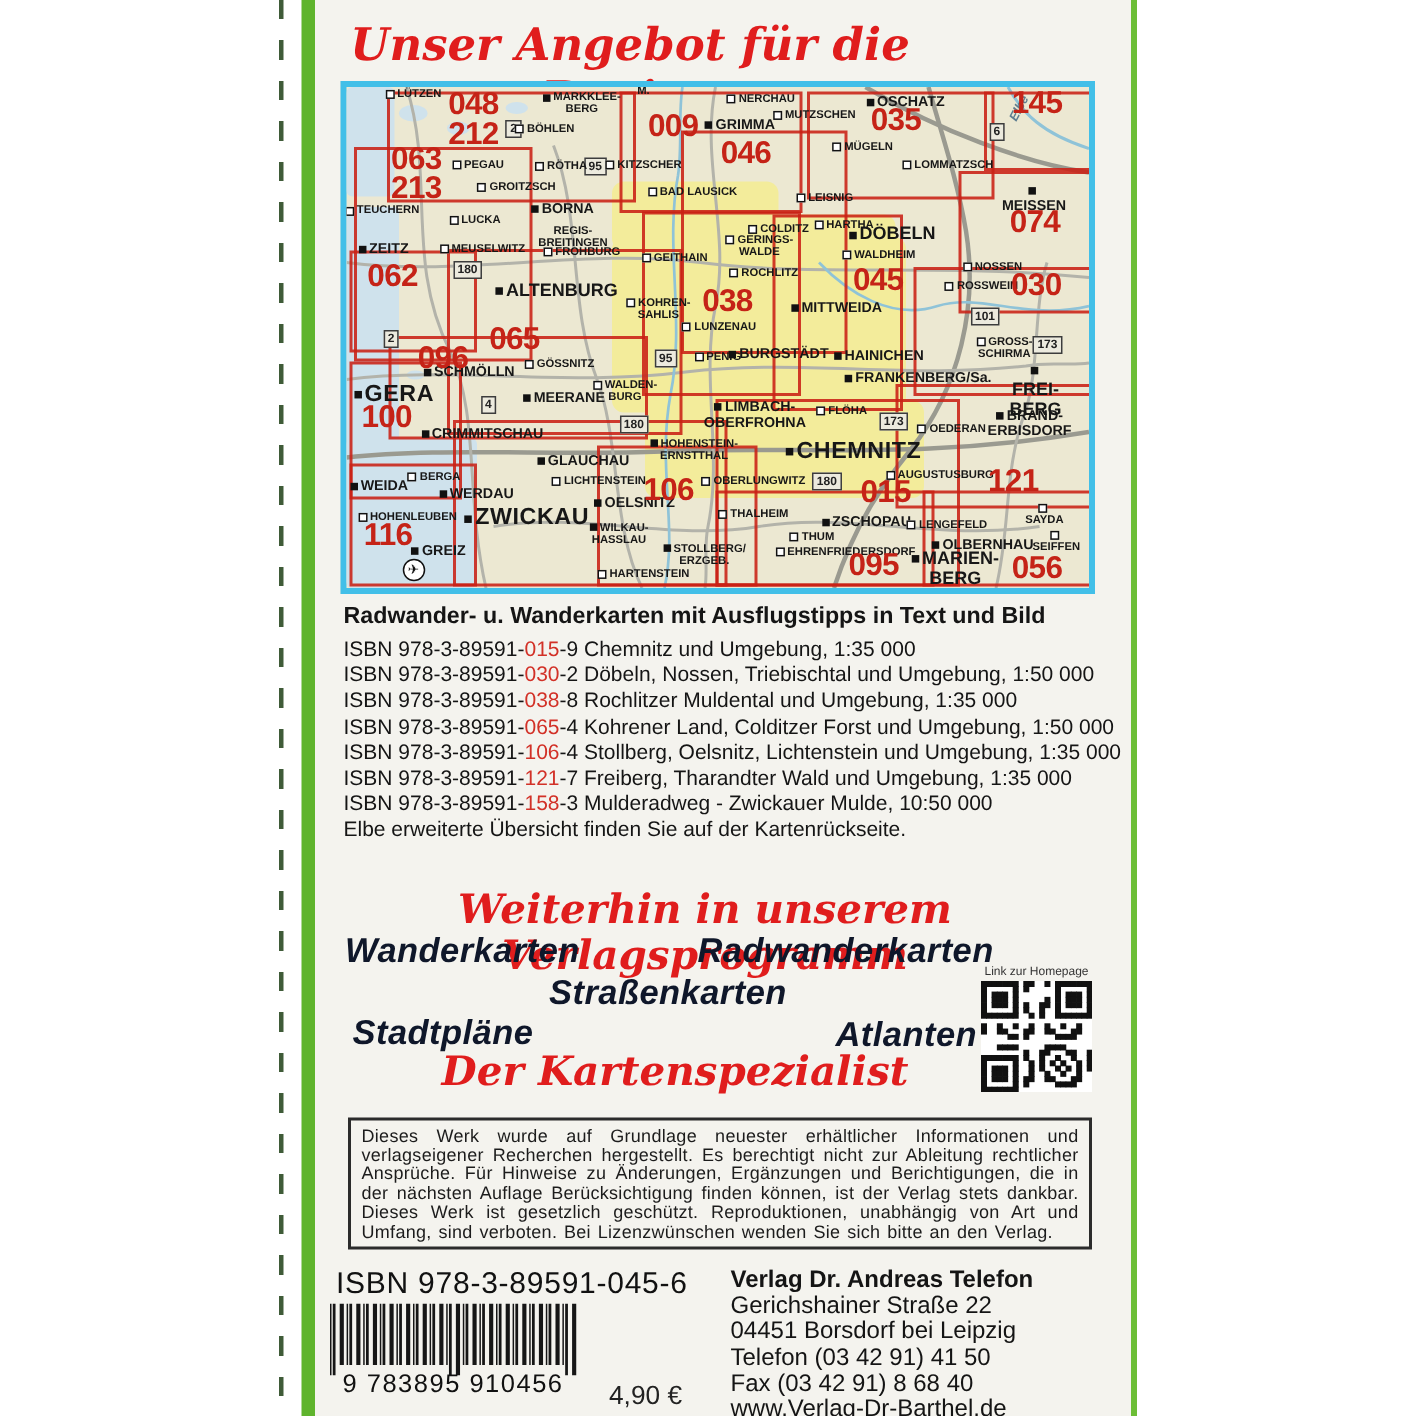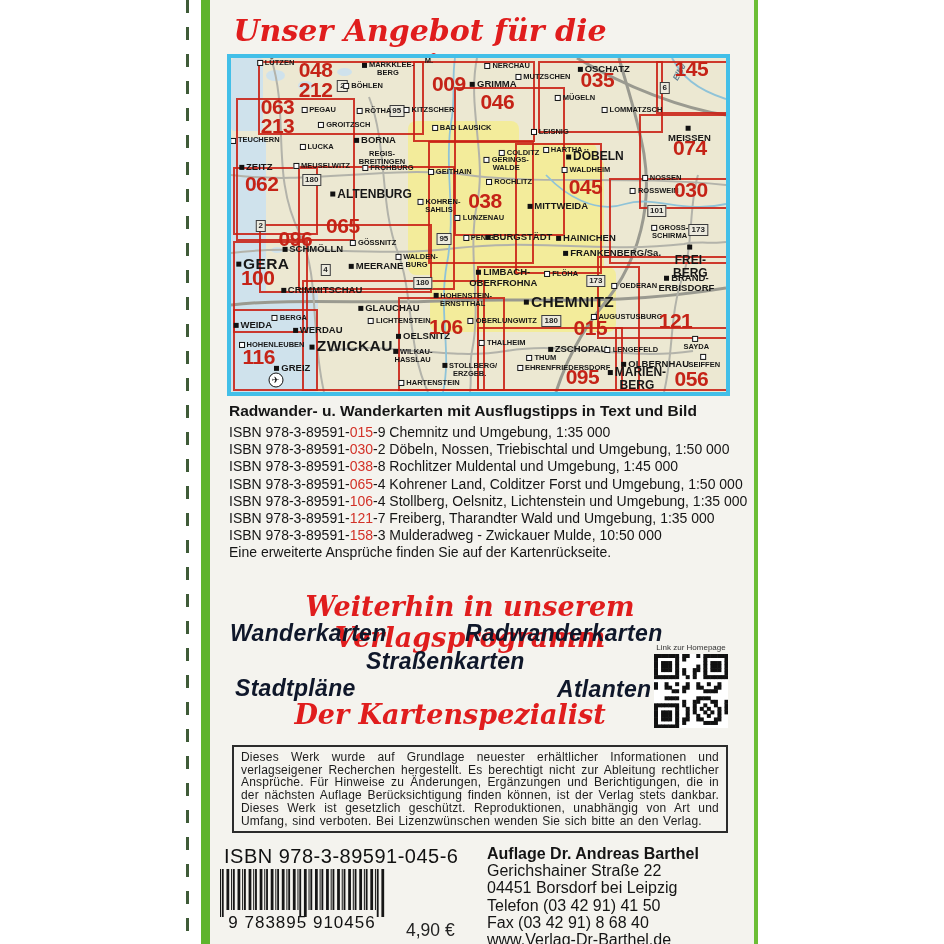--- a/index.html
+++ b/index.html
@@ -260,27 +260,27 @@
           <div class="num" style="left: 71%; top: 95.6%;">095</div>
           <div class="num" style="left: 93%; top: 96.2%;">056</div>
         </div>
     </div>
 
     <div class="isbn">
       <div class="isbn-h">Radwander- u. Wanderkarten mit Ausflugstipps in Text und Bild</div>
       <div id="isbn-list">
           <div class="row"><span>ISBN 978-3-89591-</span><span class="rn">015</span><span>-9 Chemnitz und Umgebung, 1:35 000</span></div>
           <div class="row"><span>ISBN 978-3-89591-</span><span class="rn">030</span><span>-2 Döbeln, Nossen, Triebischtal und Umgebung, 1:50 000</span></div>
-          <div class="row"><span>ISBN 978-3-89591-</span><span class="rn">038</span><span>-8 Rochlitzer Muldental und Umgebung, 1:45 000</span></div>
+          <div class="row"><span>ISBN 978-3-89591-</span><span class="rn">038</span><span>-8 Rochlitzer Muldental und Umgebung, 1:35 000</span></div>
           <div class="row"><span>ISBN 978-3-89591-</span><span class="rn">065</span><span>-4 Kohrener Land, Colditzer Forst und Umgebung, 1:50 000</span></div>
           <div class="row"><span>ISBN 978-3-89591-</span><span class="rn">106</span><span>-4 Stollberg, Oelsnitz, Lichtenstein und Umgebung, 1:35 000</span></div>
           <div class="row"><span>ISBN 978-3-89591-</span><span class="rn">121</span><span>-7 Freiberg, Tharandter Wald und Umgebung, 1:35 000</span></div>
           <div class="row"><span>ISBN 978-3-89591-</span><span class="rn">158</span><span>-3 Mulderadweg - Zwickauer Mulde, 10:50 000</span></div>
         </div>
-      <div class="note">Eine erweiterte Ansprüche finden Sie auf der Kartenrückseite.</div>
+      <div class="note">Elbe erweiterte Übersicht finden Sie auf der Kartenrückseite.</div>
     </div>
 
     <div class="script-red prog-title">Weiterhin in unserem Verlagsprogramm</div>
     <div id="categories">
         <div class="cat cat0">Wanderkarten</div>
         <div class="cat cat1">Radwanderkarten</div>
         <div class="cat cat2">Straßenkarten</div>
         <div class="cat cat3">Stadtpläne</div>
         <div class="cat cat4">Atlanten</div>
       </div>
@@ -519,21 +519,21 @@
         <rect x="143.87" y="0" width="1.00" height="41" fill="#161616"></rect>
         <rect x="145.71" y="0" width="1.84" height="41" fill="#161616"></rect>
         <rect x="150.32" y="0" width="2.77" height="41" fill="#161616"></rect>
         <rect x="154.93" y="0" width="1.00" height="41" fill="#161616"></rect>
         <rect x="156.78" y="0" width="1.84" height="48" fill="#161616"></rect>
         <rect x="161.39" y="0" width="2.77" height="48" fill="#161616"></rect>
       </svg>
     <div class="bc-digits">9 783895 910456</div>
     <div class="price">4,90 €</div>
     <div class="addr" id="publisher">
-        <div class="b">Auflage Dr. Andreas Barthel</div>
+        <div class="b">Verlag Dr. Andreas Telefon</div>
         <div>Gerichshainer Straße 22</div>
         <div>04451 Borsdorf bei Leipzig</div>
         <div>Telefon (03 42 91) 41 50</div>
         <div>Fax (03 42 91) 8 68 40</div>
         <div>www.Verlag-Dr-Barthel.de</div>
       </div>
 
   </div>
 </div>
 

